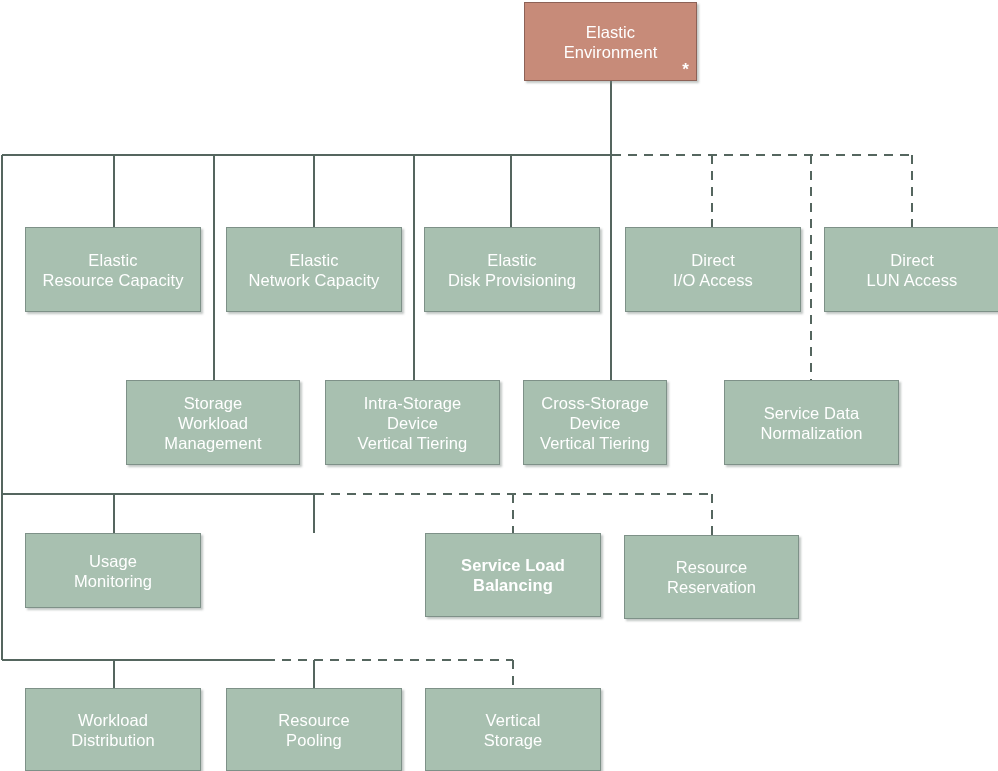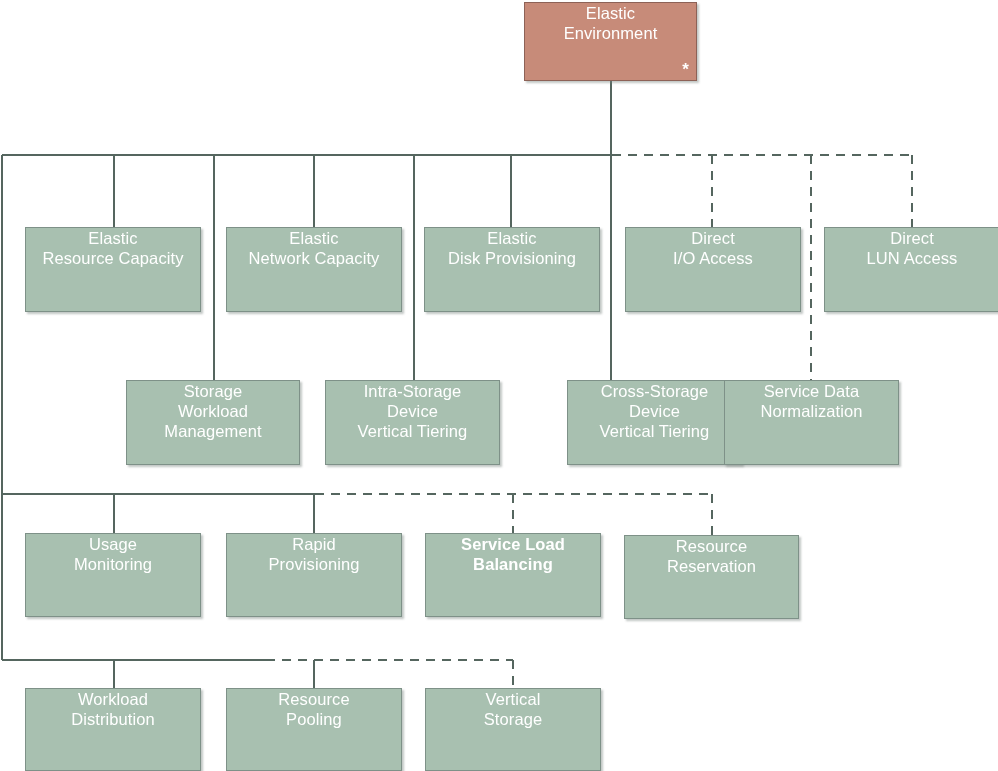--- a/index.html
+++ b/index.html
@@ -22,20 +22,21 @@
     left: 0;
     top: 0;
     width: 998px;
     height: 771px;
     pointer-events: none;
   }
   .node {
     position: absolute;
     box-sizing: border-box;
     display: flex;
+    align-items: center;
     justify-content: center;
     text-align: center;
     color: #ffffff;
     font-size: 16.5px;
     line-height: 20px;
     letter-spacing: 0.1px;
     border: 1px solid #7f8f86;
     box-shadow: 2px 2px 2px rgba(120,130,126,0.45);
     z-index: 2;
   }
@@ -114,36 +115,32 @@
     <div class="node green" style="left: 126px; top: 380px; width: 174px; height: 85px;">
       <span class="node-label">Storage
 Workload
 Management</span>
     </div>
     <div class="node green" style="left: 325px; top: 380px; width: 175px; height: 85px;">
       <span class="node-label">Intra-Storage
 Device
 Vertical Tiering</span>
     </div>
-    <div class="node green" style="left: 523px; top: 380px; width: 175px; height: 85px; margin-left: 44px;">
+    <div class="node green" style="left: 523px; top: 380px; width: 144px; height: 85px;">
       <span class="node-label">Cross-Storage
 Device
 Vertical Tiering</span>
     </div>
     <div class="node green" style="left: 724px; top: 380px; width: 175px; height: 85px;">
       <span class="node-label">Service Data
 Normalization</span>
     </div>
-    <div class="node green" style="left: 25px; top: 533px; width: 176px; height: 84px;">
+    <div class="node green" style="left: 25px; top: 533px; width: 176px; height: 75px;">
       <span class="node-label">Usage
 Monitoring</span>
-    </div>
-    <div class="node green" style="left: 226px; top: 533px; width: 176px; height: 84px;">
-      <span class="node-label">Rapid
-Provisioning</span>
     </div>
     <div class="node green" style="left: 425px; top: 533px; width: 176px; height: 84px; font-weight: bold;">
       <span class="node-label">Service Load
 Balancing</span>
     </div>
     <div class="node green" style="left: 624px; top: 535px; width: 175px; height: 84px;">
       <span class="node-label">Resource
 Reservation</span>
     </div>
     <div class="node green" style="left: 25px; top: 688px; width: 176px; height: 83px;">

